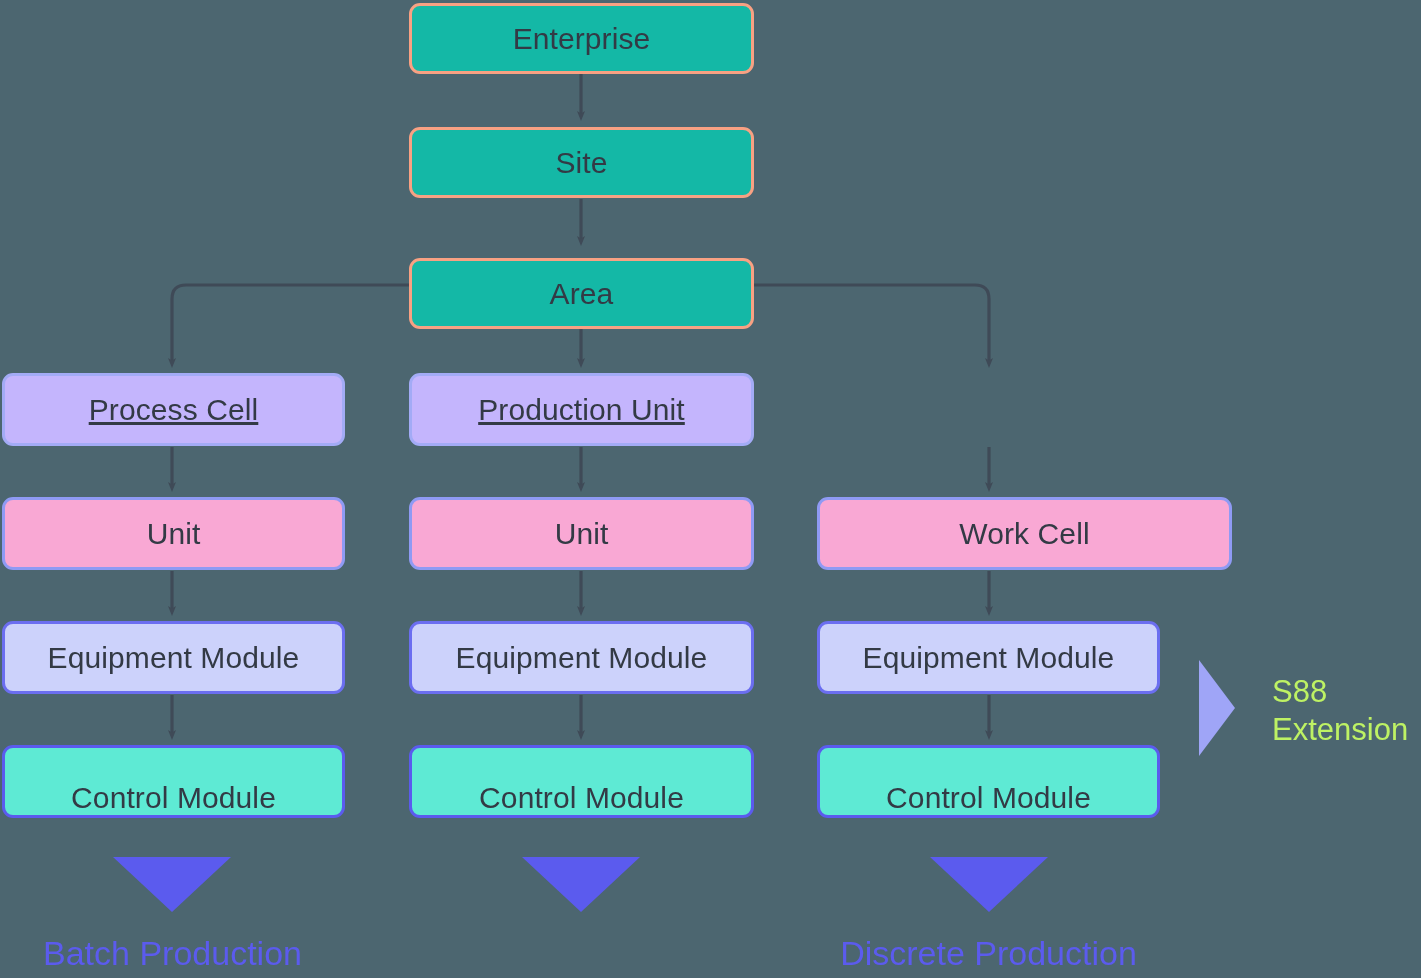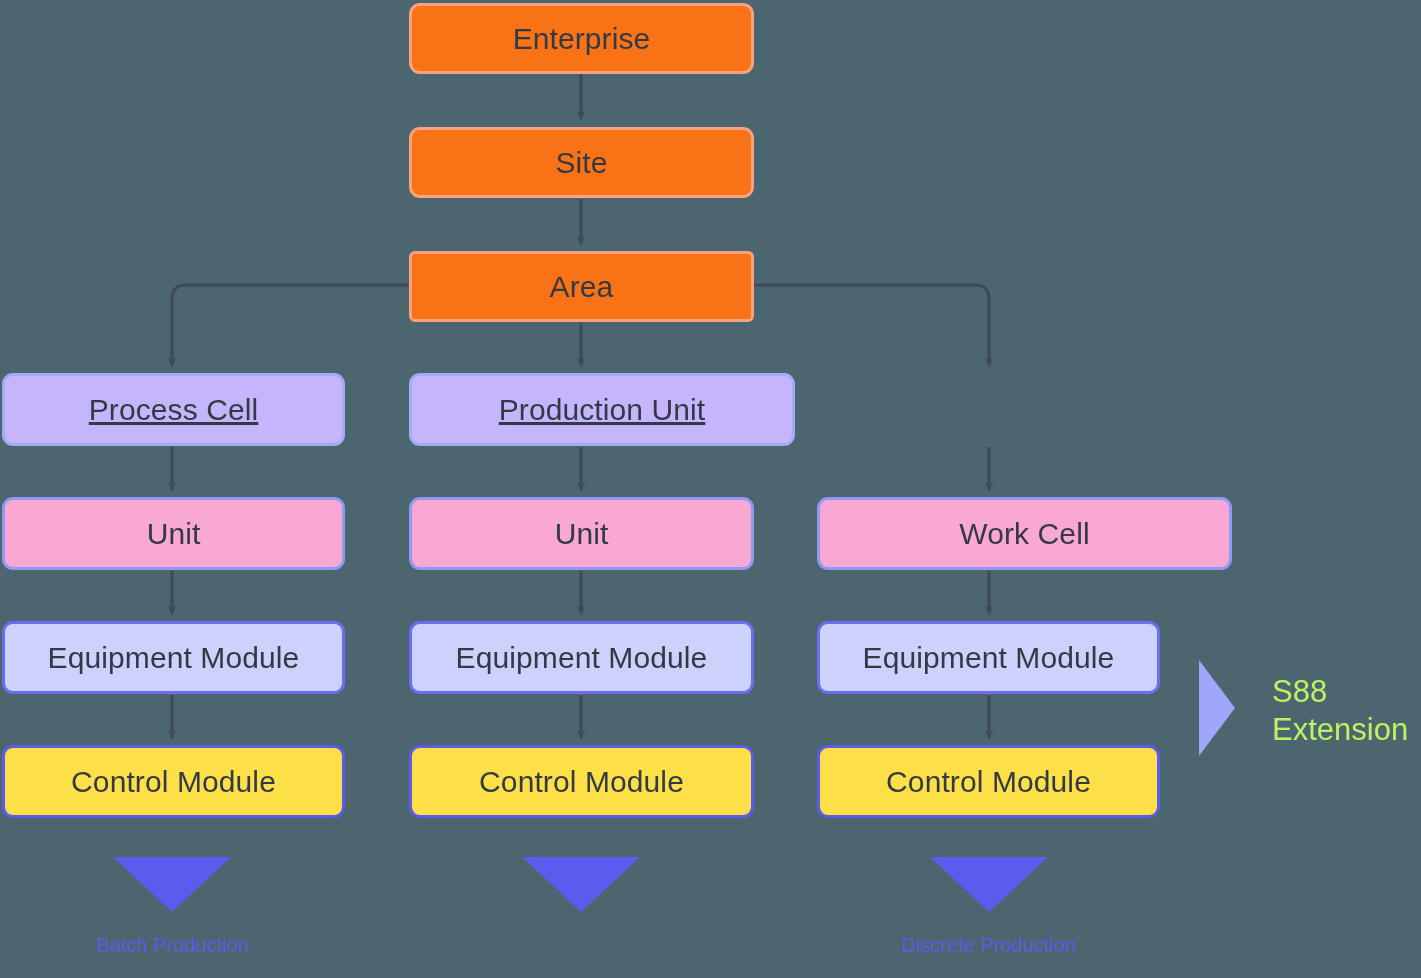--- a/index.html
+++ b/index.html
@@ -15,46 +15,46 @@
     position:absolute;
     box-sizing:border-box;
     display:flex;align-items:center;justify-content:center;
     border-radius:11px;
     border:3px solid;
     color:#333a45;
     font-size:30px;
     letter-spacing:.1px;
     white-space:nowrap;
   }
-  .t-enterprise{background:#f97316;border-color:#f8a183;}
+  .t-enterprise{background:#14b8a6;border-color:#f8a183;}
   .t-l1{background:#c4b5fd;border-color:#a3abf6;text-decoration:underline;}
   .t-l2{background:#f9a8d4;border-color:#8f9af4;}
   .t-l3{background:#ccd2fb;border-color:#6b6ef0;text-align:right;}
-  .t-l4{background:#fde047;border-color:#5b5bee;}
+  .t-l4{background:#5eead4;border-color:#5b5bee;align-items:flex-end;}
 
   svg.wires{position:absolute;left:0;top:0;width:1421px;height:978px;pointer-events:none;}
 
   .tri-down{
     position:absolute;
     width:0;height:0;
     border-left:59px solid transparent;
     border-right:59px solid transparent;
     border-top:55px solid #5b5bee;
   }
   .tri-right{
     position:absolute;
     width:0;height:0;
     border-top:48px solid transparent;
     border-bottom:48px solid transparent;
     border-left:36px solid #9fa5f7;
   }
   .outcome{
     position:absolute;
     color:#5b5bee;
-    font-size:20px;
+    font-size:34px;
     white-space:nowrap;
     text-align:center;
   }
   .s88{
     position:absolute;
     color:#bef264;
     font-size:31px;
     line-height:38px;
     white-space:nowrap;
   }
@@ -90,40 +90,40 @@
       <path d="M989,695 L989,735"></path>
     </g>
   </svg>
 
   <div class="node t-enterprise" style="left:409px;top:3px;width:345px;height:71px;">
     <span>Enterprise</span>
   </div>
   <div class="node t-enterprise" style="left:409px;top:127px;width:345px;height:71px;">
     <span>Site</span>
   </div>
-  <div class="node t-enterprise" style="left:409px;top:251px;width:345px;height:71px;border-radius:6px;">
+  <div class="node t-enterprise" style="left:409px;top:258px;width:345px;height:71px;">
     <span>Area</span>
   </div>
 
   <div class="node t-l1" style="left:2px;top:373px;width:343px;height:73px;">
     <span>Process Cell</span>
   </div>
   <div class="node t-l2" style="left:2px;top:497px;width:343px;height:73px;">
     <span>Unit</span>
   </div>
   <div class="node t-l3" style="left:2px;top:621px;width:343px;height:73px;">
     <span>Equipment Module</span>
   </div>
   <div class="node t-l4" style="left:2px;top:745px;width:343px;height:73px;">
     <span>Control Module</span>
   </div>
   <div class="tri-down" style="left:113px;top:857px;"></div>
   <div class="outcome" style="left:0px;top:934px;width:345px;">Batch Production</div>
 
-  <div class="node t-l1" style="left:409px;top:373px;width:386px;height:73px;">
+  <div class="node t-l1" style="left:409px;top:373px;width:345px;height:73px;">
     <span>Production Unit</span>
   </div>
   <div class="node t-l2" style="left:409px;top:497px;width:345px;height:73px;">
     <span>Unit</span>
   </div>
   <div class="node t-l3" style="left:409px;top:621px;width:345px;height:73px;">
     <span>Equipment Module</span>
   </div>
   <div class="node t-l4" style="left:409px;top:745px;width:345px;height:73px;">
     <span>Control Module</span>

